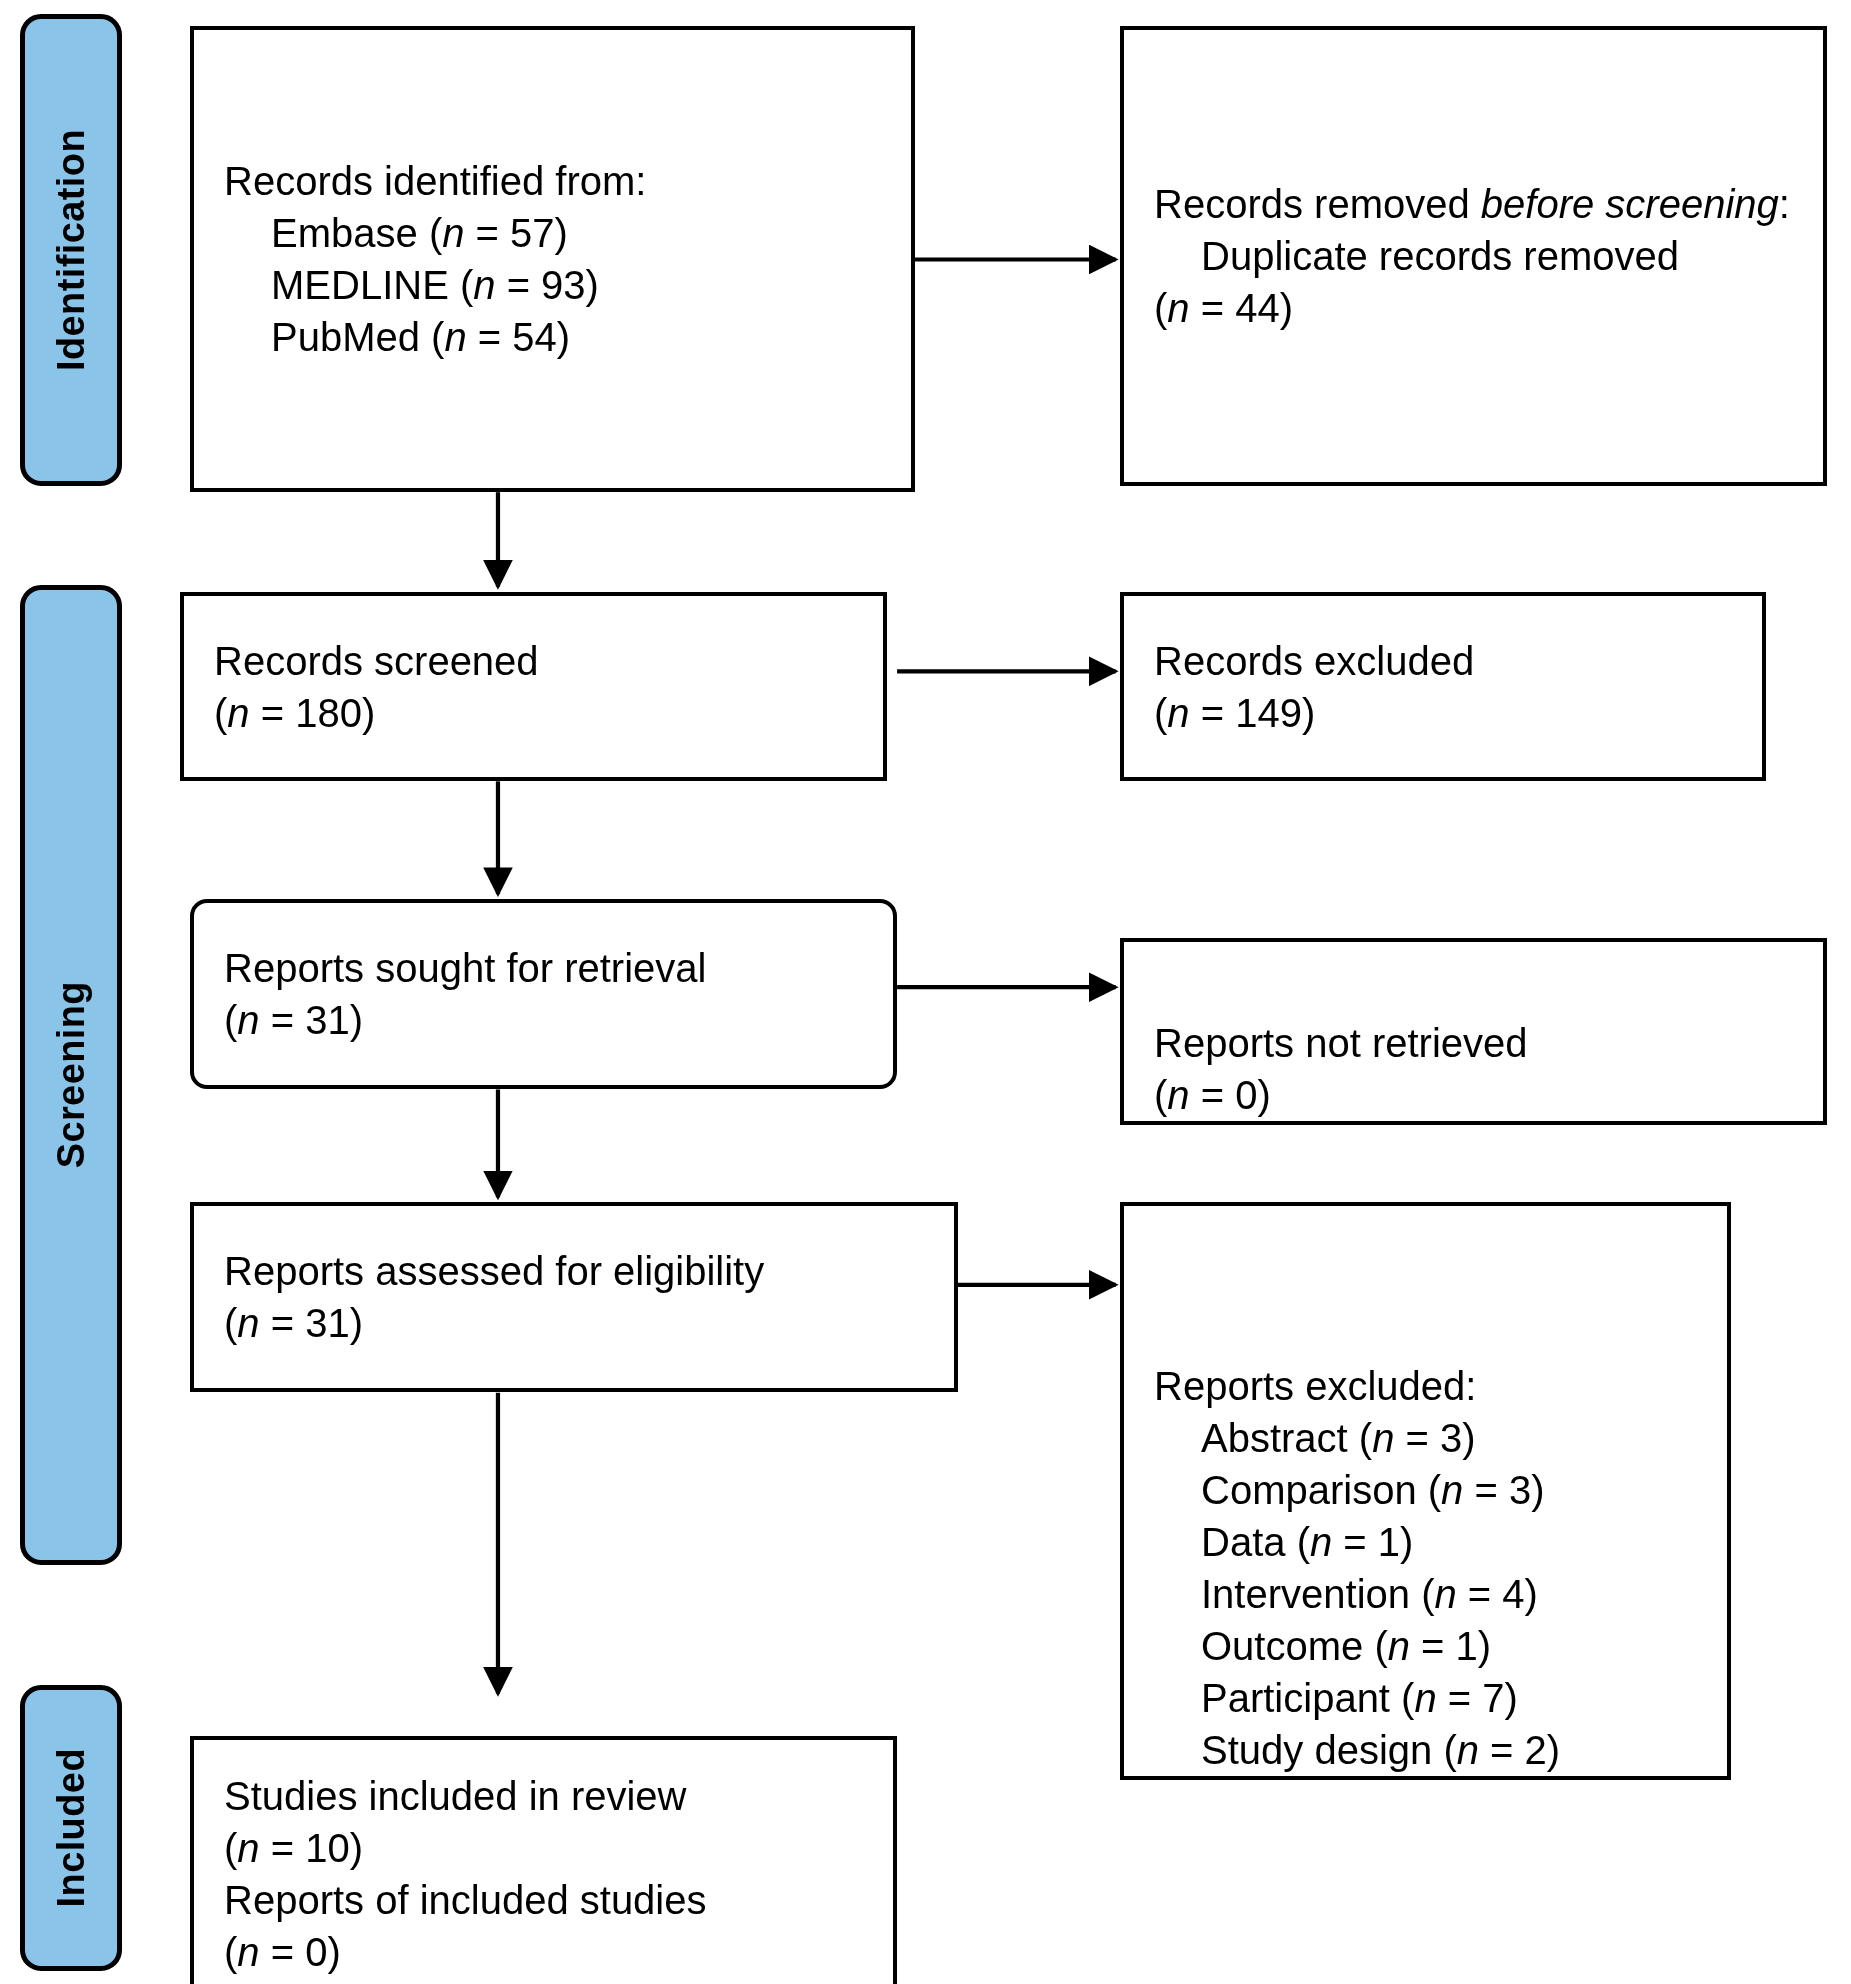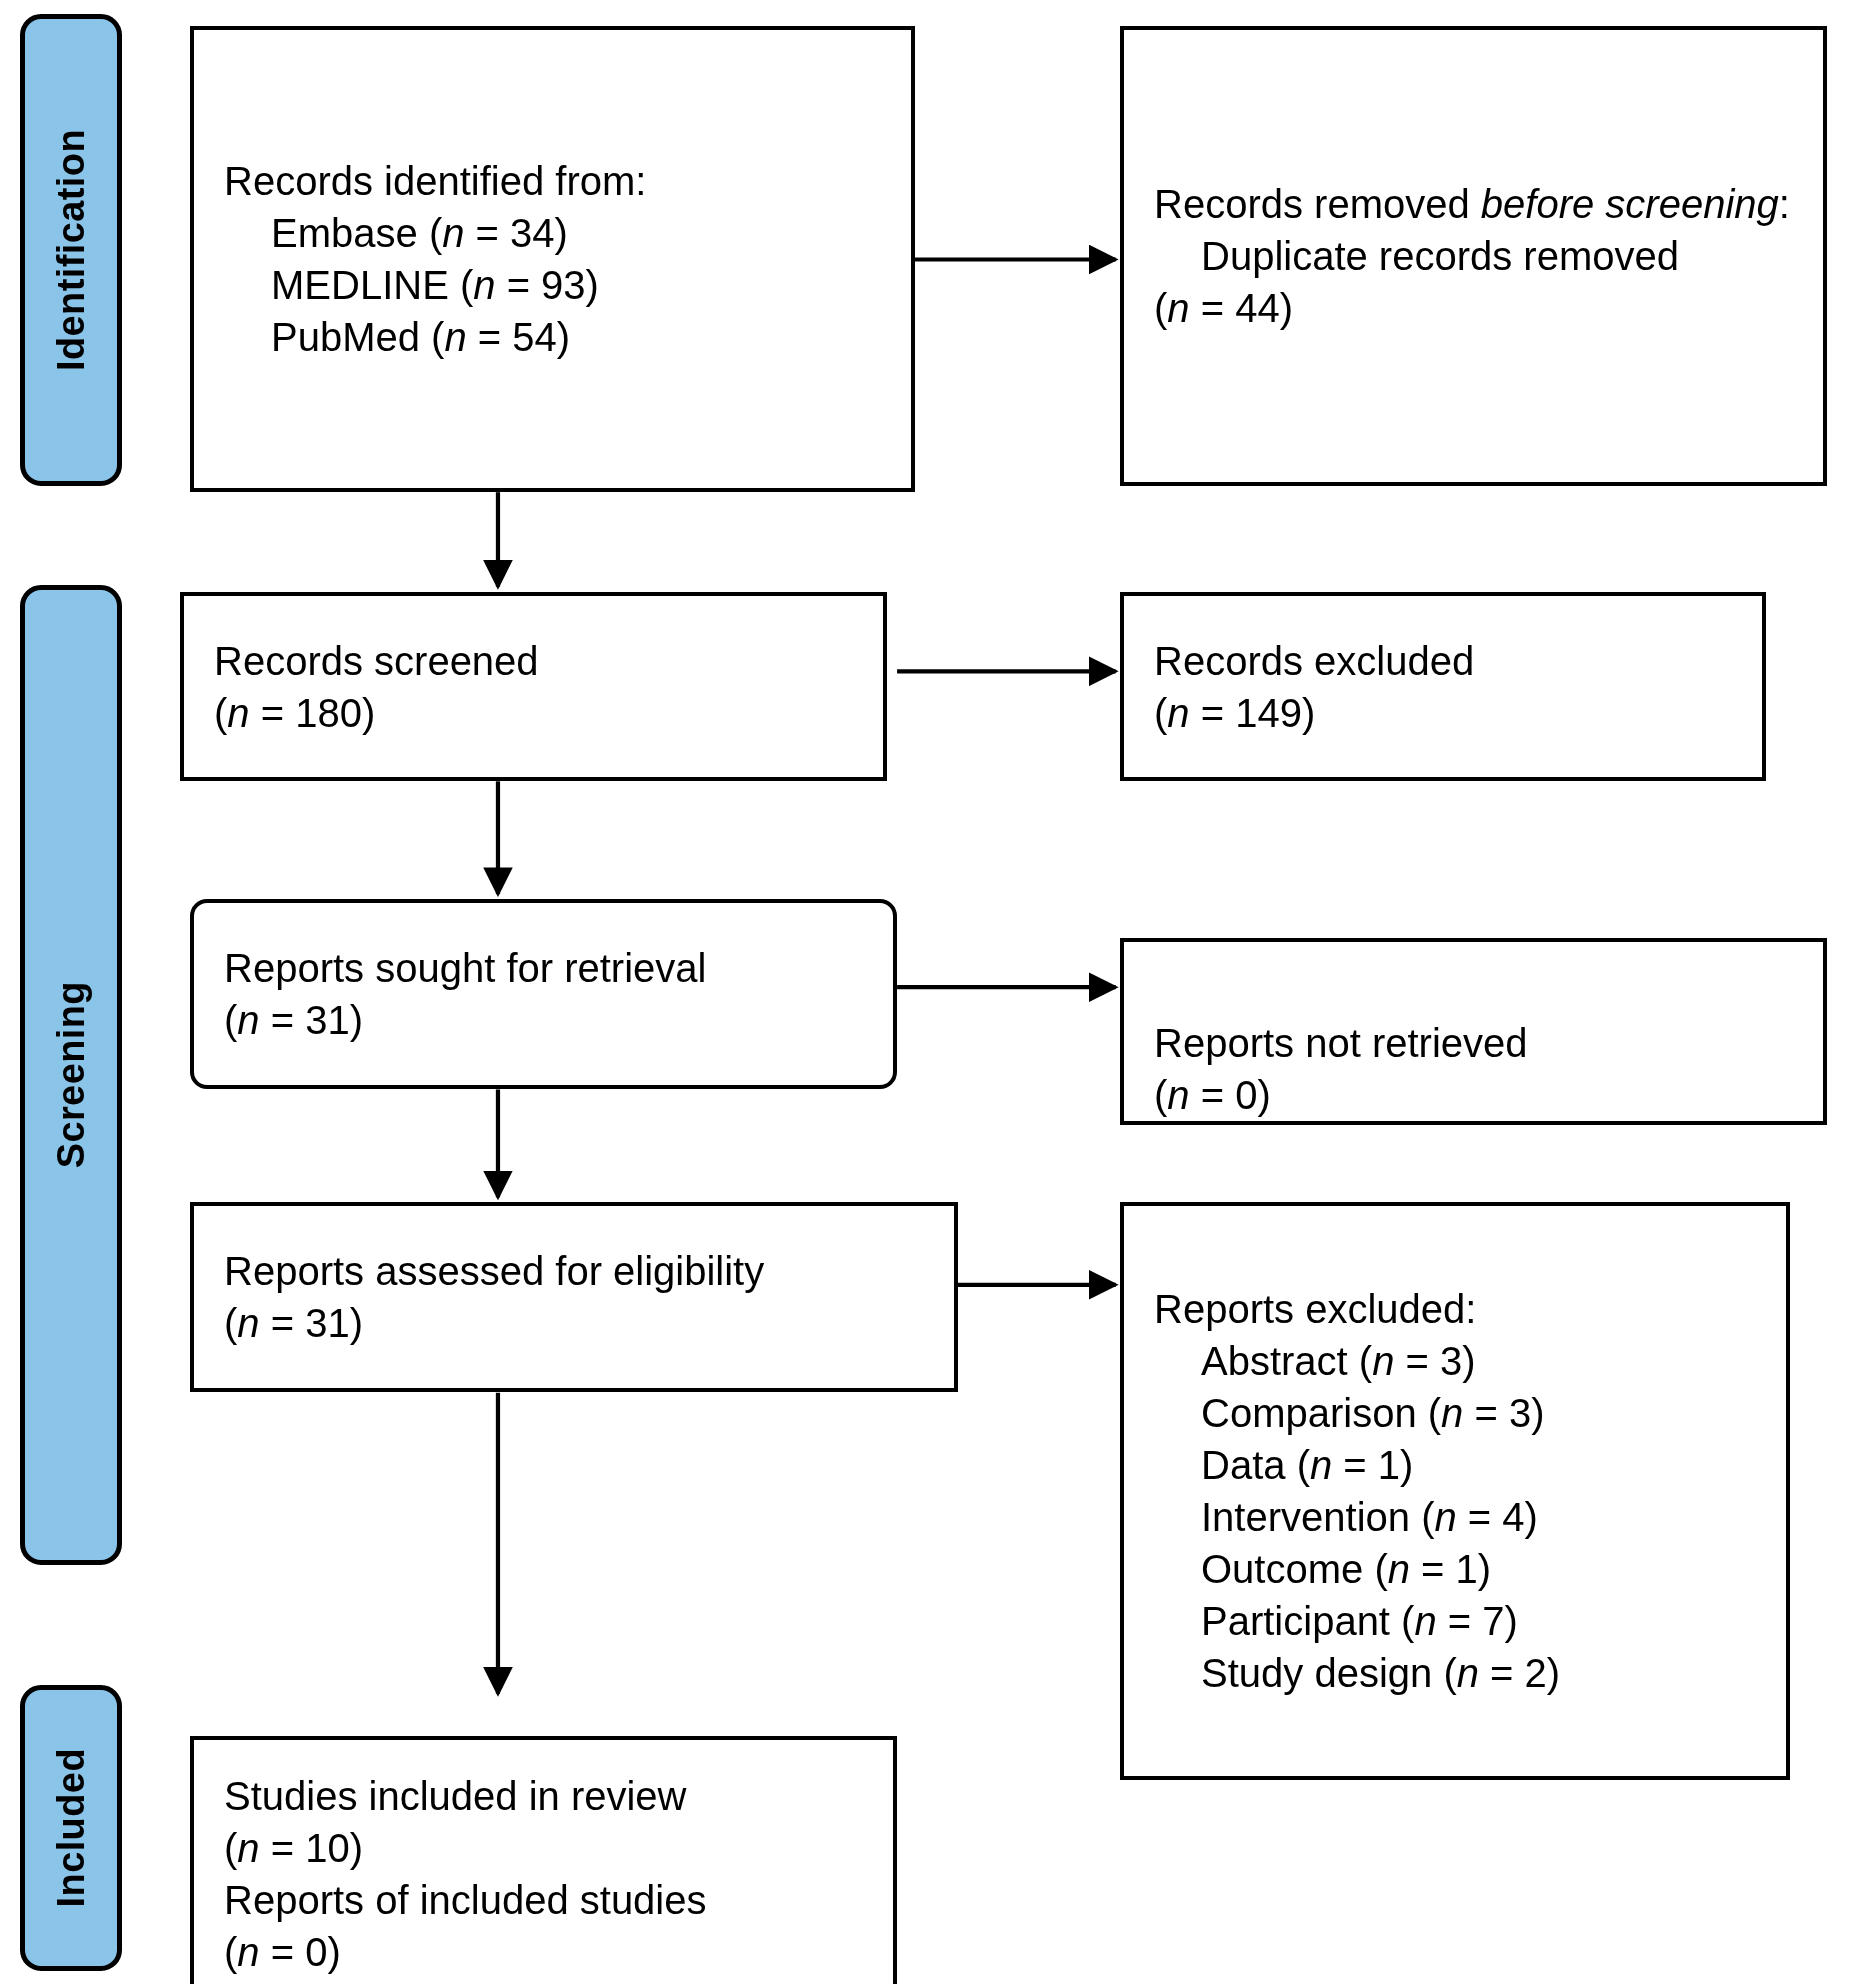--- a/index.html
+++ b/index.html
@@ -111,21 +111,21 @@
   </div>
 
   <div class="stage-label" style="left:20px; top:1685px; width:102px; height:286px;">
     <span class="vtext">Included</span>
   </div>
 
   <div class="flow-box" style="left:190px; top:26px; width:725px; height:466px;">
     <div class="body">
       <div>Records identified from:</div>
 
-      <div class="ind"><span>Embase</span><span> </span><span>(</span><span class="nitalic">n</span><span> = </span><span>34</span><span>)</span></div>
+      <div class="ind"><span>Embase</span><span> </span><span>(</span><span class="nitalic">n</span><span> = </span><span>57</span><span>)</span></div>
 
       <div class="ind"><span>MEDLINE</span><span> </span><span>(</span><span class="nitalic">n</span><span> = </span><span>93</span><span>)</span></div>
 
       <div class="ind"><span>PubMed</span><span> </span><span>(</span><span class="nitalic">n</span><span> = </span><span>54</span><span>)</span></div>
     </div>
   </div>
 
   <div class="flow-box" style="left:1120px; top:26px; width:707px; height:460px;justify-content:flex-end;">
     <div class="body">
       <div><span>Records removed </span><span class="titalic">before screening</span><span>:</span></div>
@@ -162,21 +162,21 @@
     </div>
   </div>
 
   <div class="flow-box" style="left:190px; top:1202px; width:768px; height:190px;">
     <div class="body">
       <div>Reports assessed for eligibility</div>
       <div><span>(</span><span class="nitalic">n</span><span> = </span><span>31</span><span>)</span></div>
     </div>
   </div>
 
-  <div class="flow-box" style="left:1120px; top:1202px; width:670px; height:578px;">
+  <div class="flow-box" style="left:1120px; top:1202px; width:611px; height:578px;align-items:flex-end;">
     <div class="body">
       <div>Reports excluded:</div>
 
       <div class="ind"><span>Abstract</span><span> </span><span>(</span><span class="nitalic">n</span><span> = </span><span>3</span><span>)</span></div>
 
       <div class="ind"><span>Comparison</span><span> </span><span>(</span><span class="nitalic">n</span><span> = </span><span>3</span><span>)</span></div>
 
       <div class="ind"><span>Data</span><span> </span><span>(</span><span class="nitalic">n</span><span> = </span><span>1</span><span>)</span></div>
 
       <div class="ind"><span>Intervention</span><span> </span><span>(</span><span class="nitalic">n</span><span> = </span><span>4</span><span>)</span></div>

